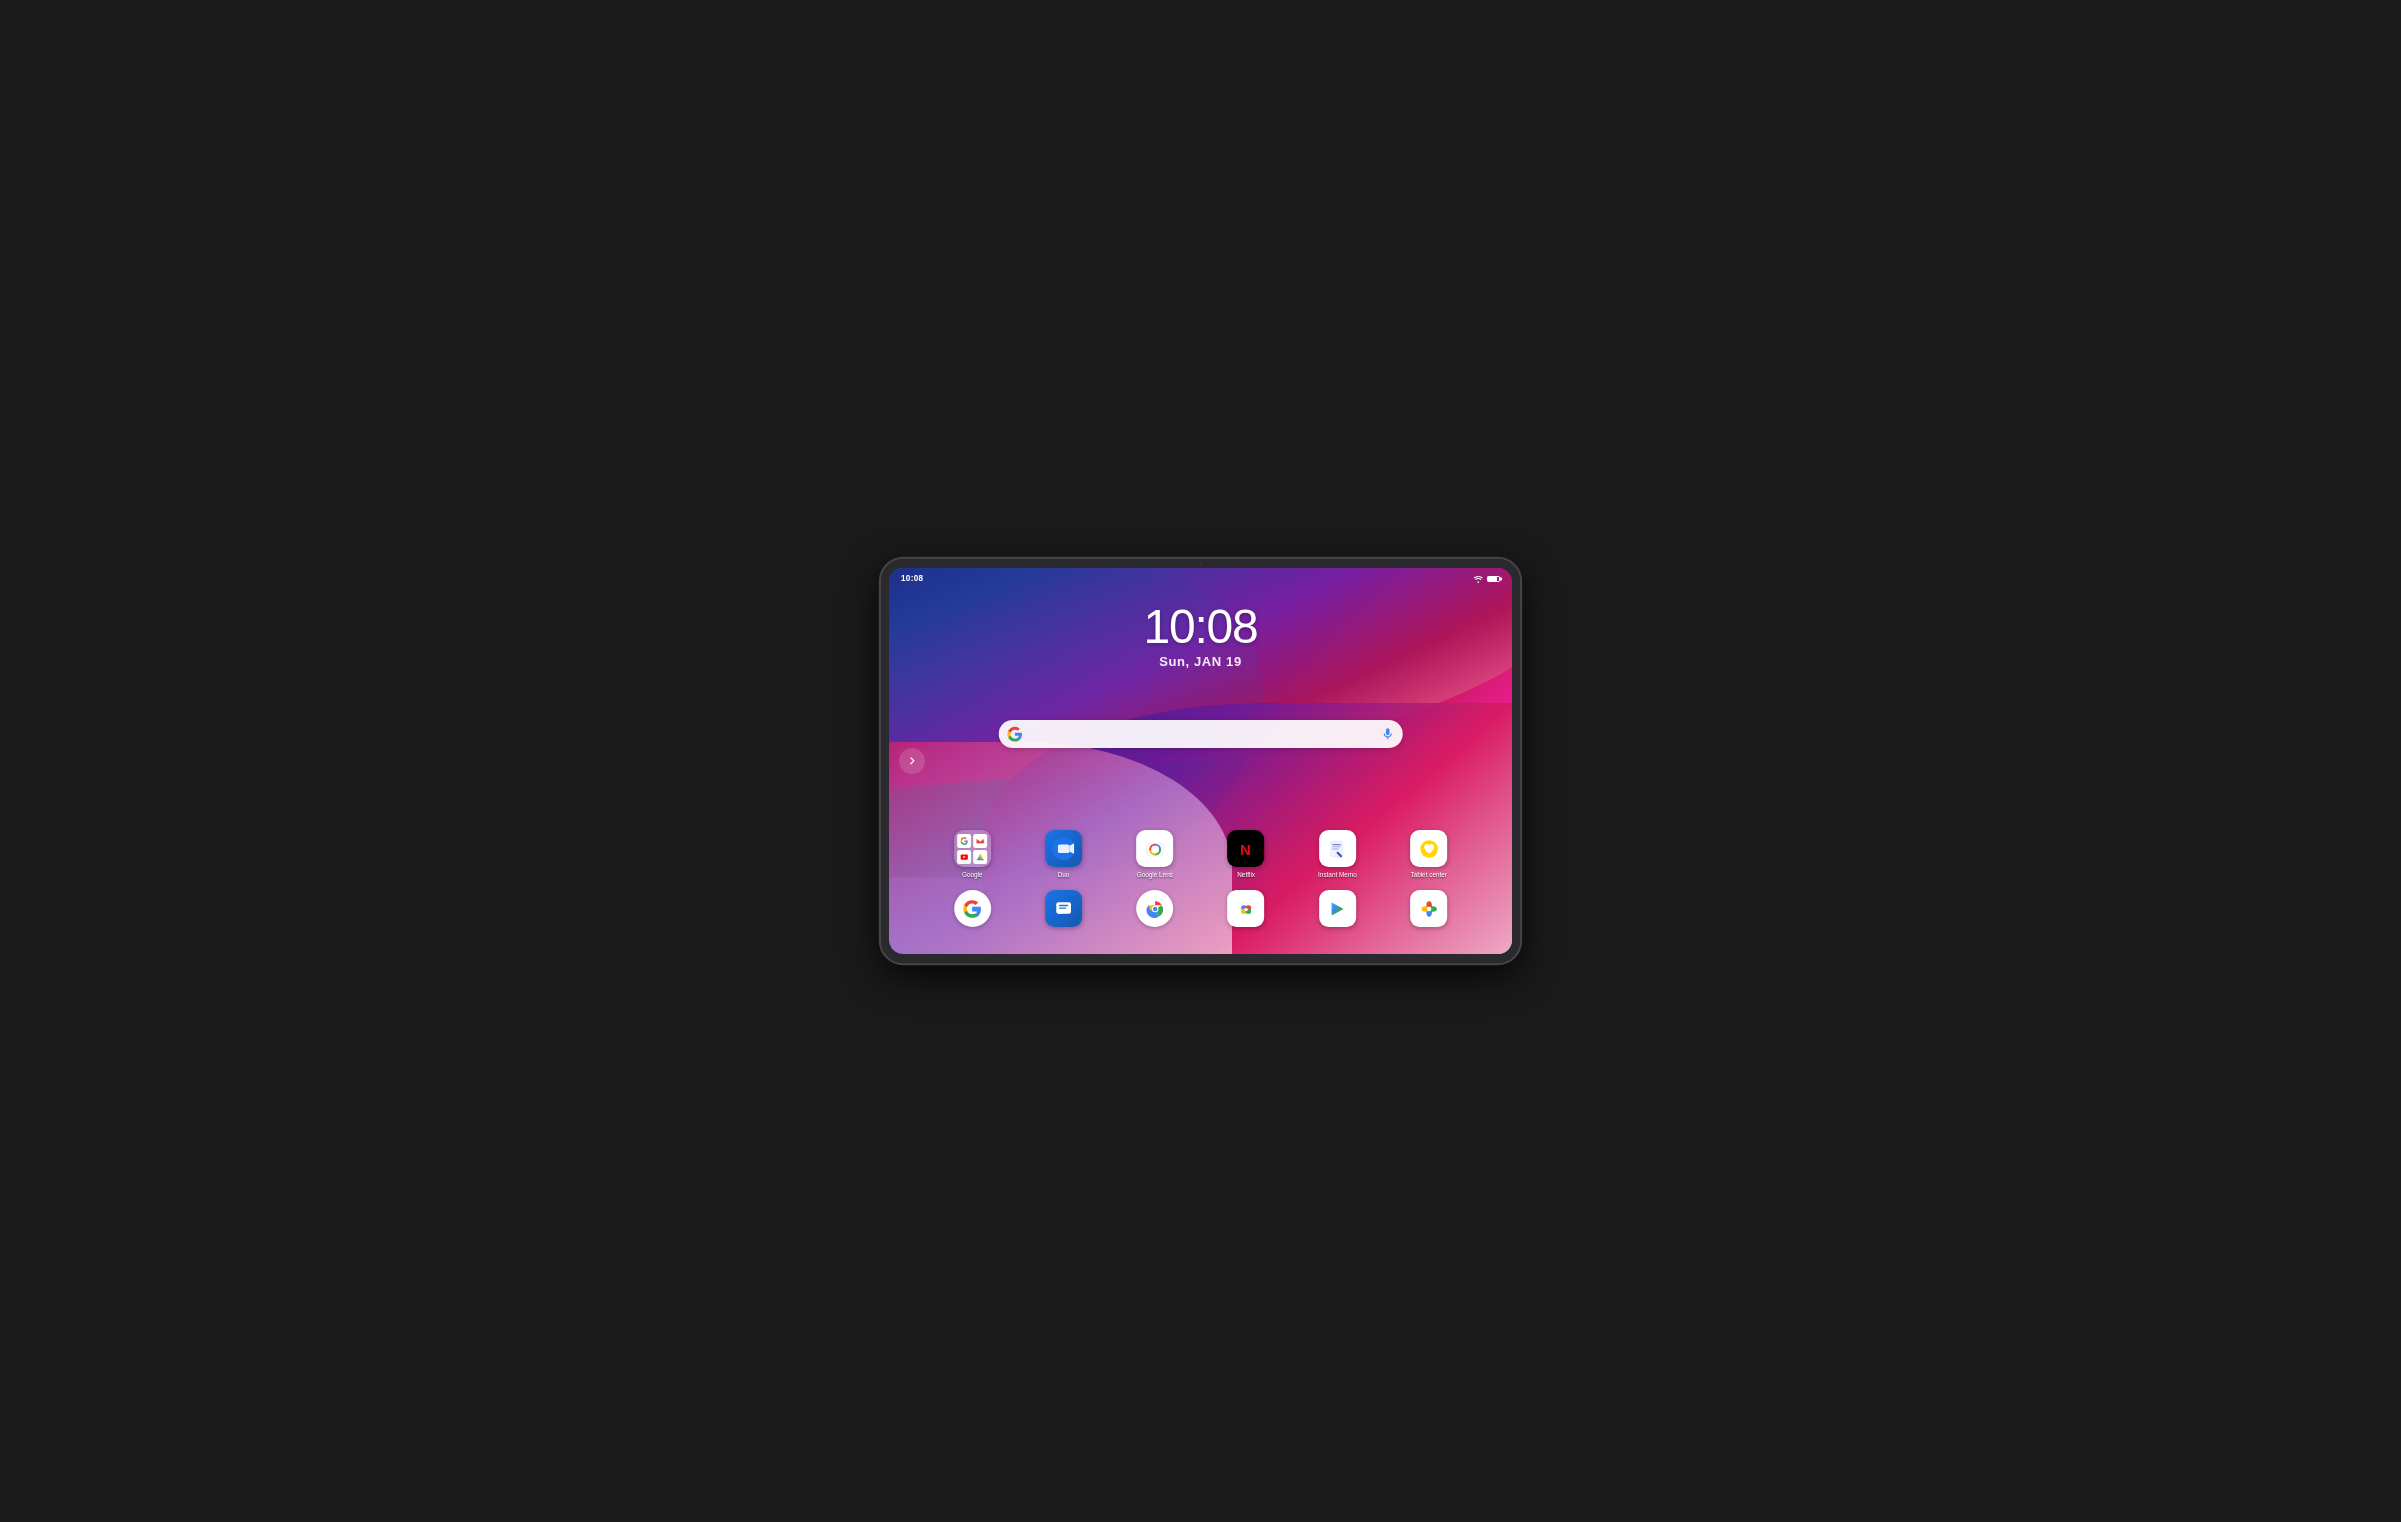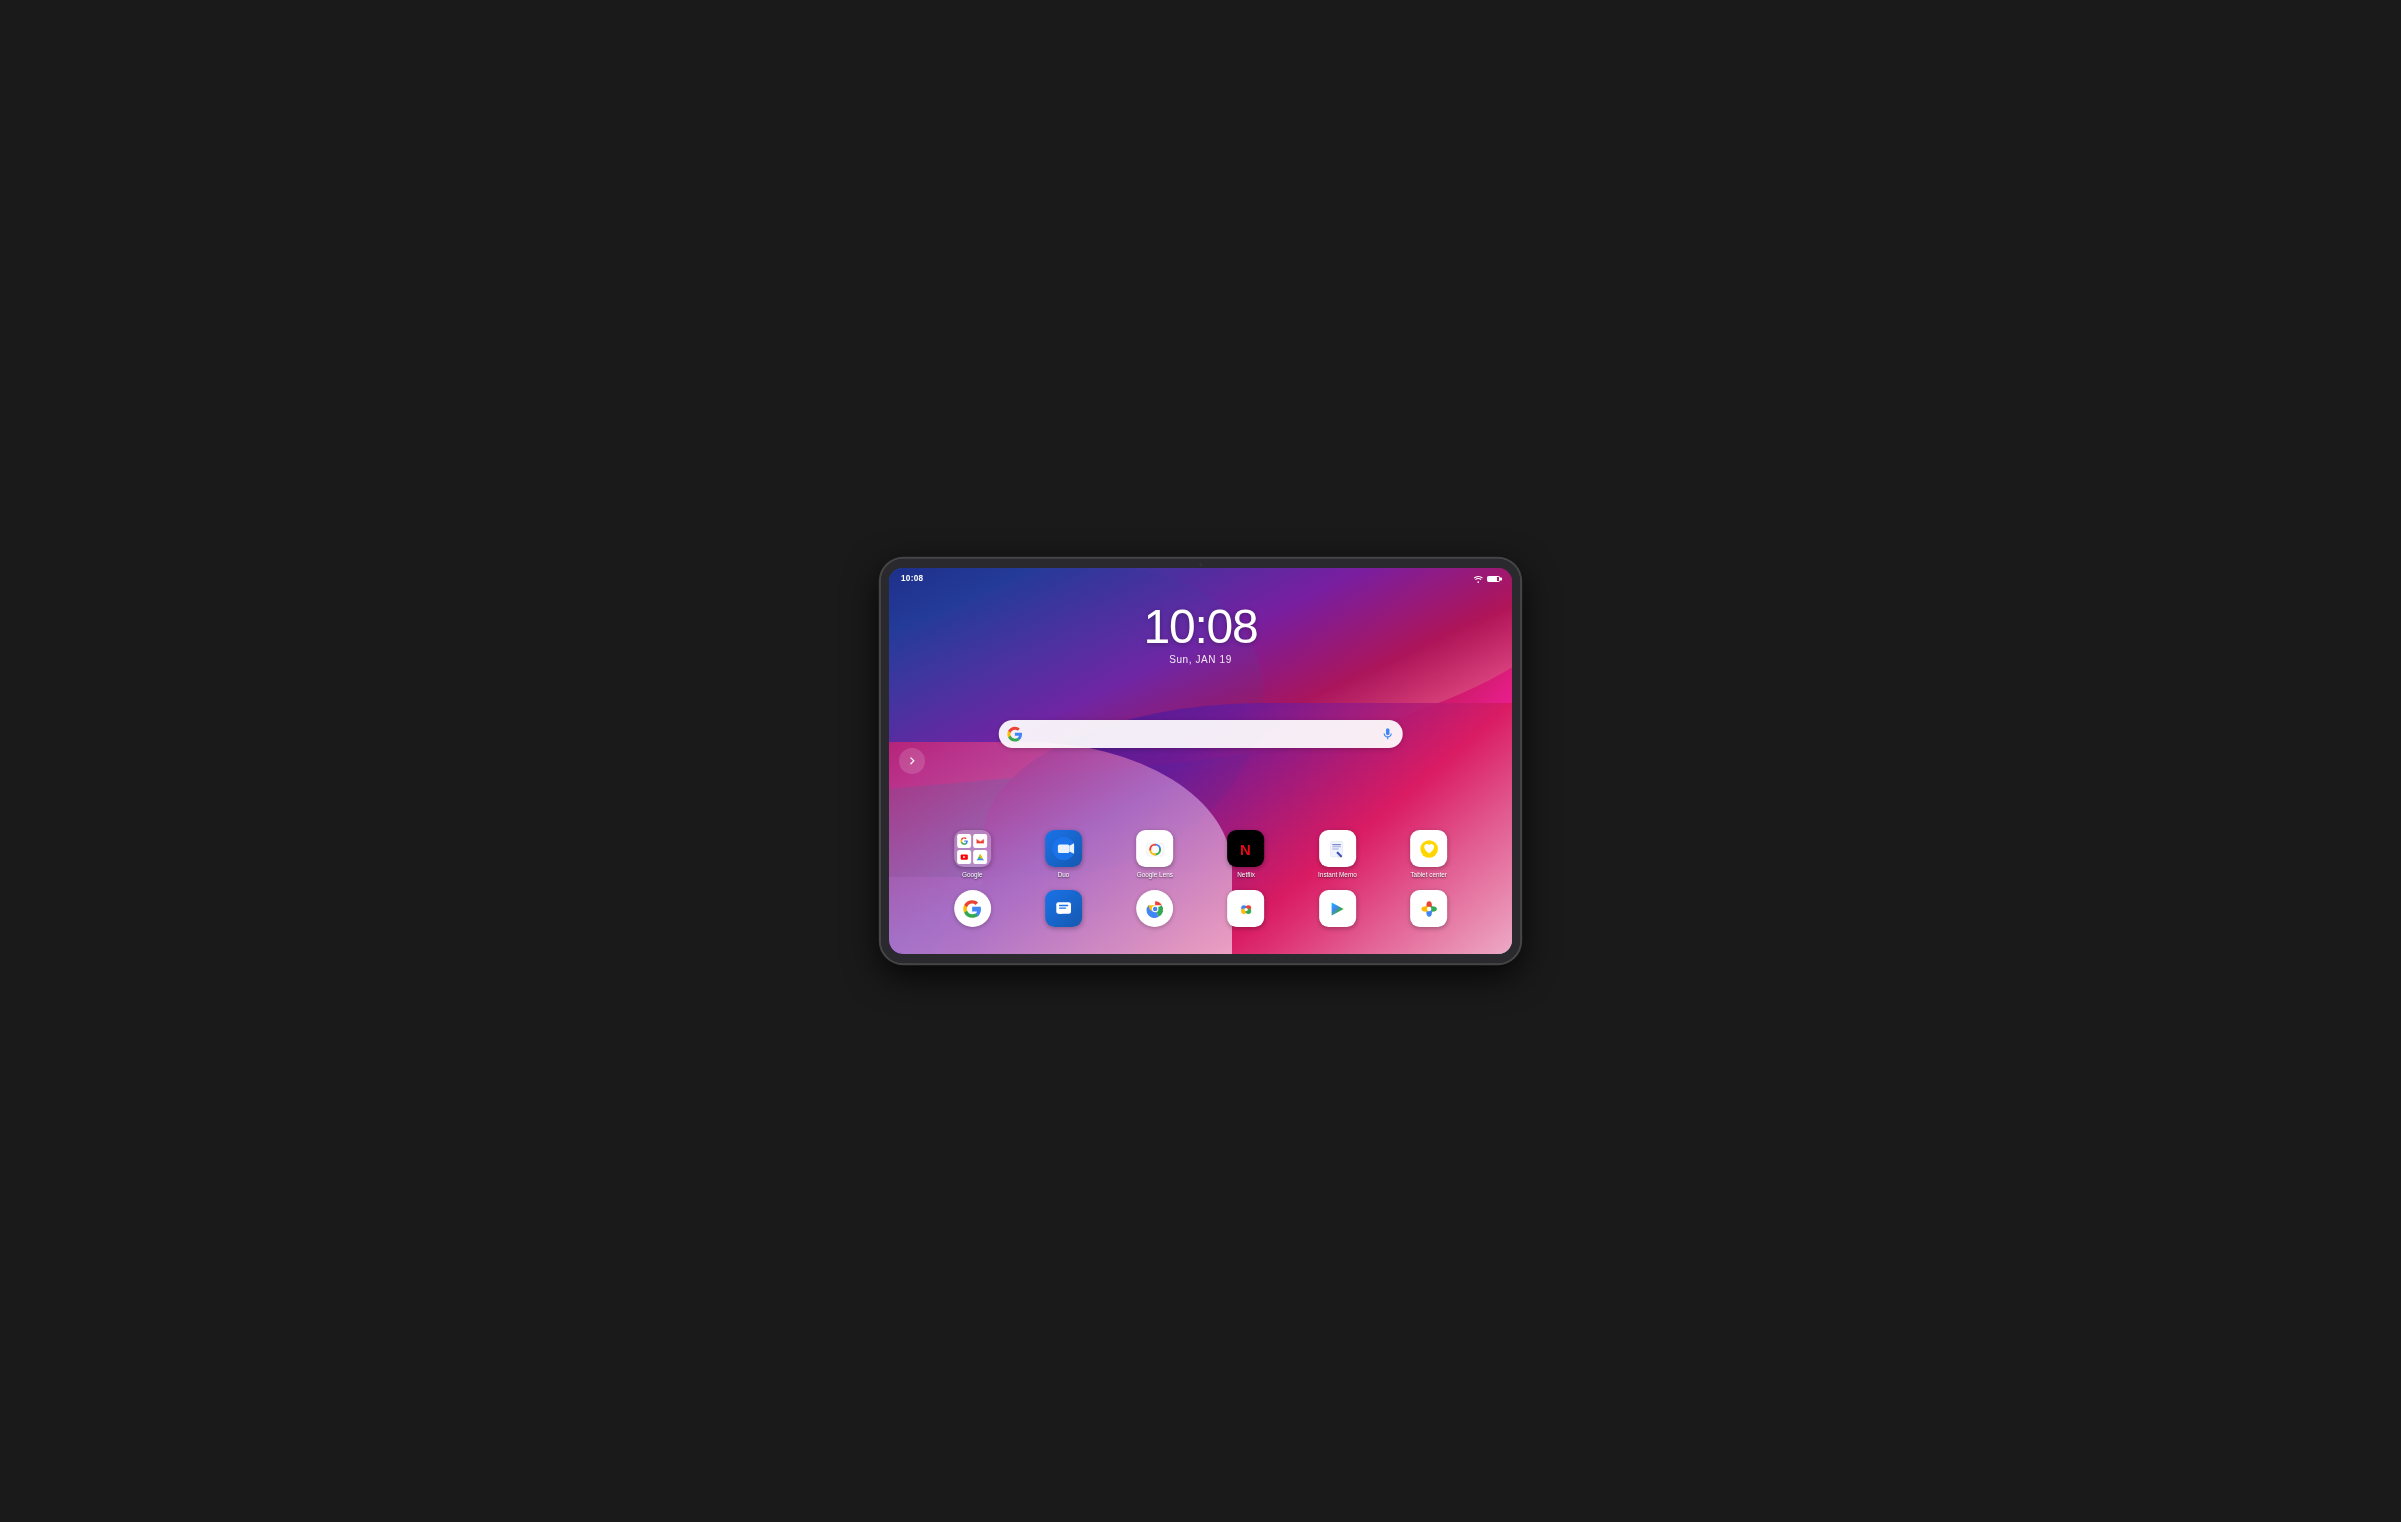--- a/index.html
+++ b/index.html
@@ -170,23 +170,23 @@
     .clock-time {
       font-size: 48px;
       font-weight: 200;
       color: white;
       letter-spacing: -1.2px;
       text-shadow: 0 1.2px 5.8px rgba(0,0,0,0.3);
       line-height: 1;
     }
 
     .clock-date {
-      font-size: 10px;
+      font-size: 13px;
       color: rgba(255,255,255,0.9);
-      font-weight: 400;
+      font-weight: 700;
       letter-spacing: 0.6px;
       margin-top: 2.3px;
     }
 
     
     .search-bar {
       position: absolute;
       top: 152px;
       left: 50%;
       transform: translateX(-50%);

